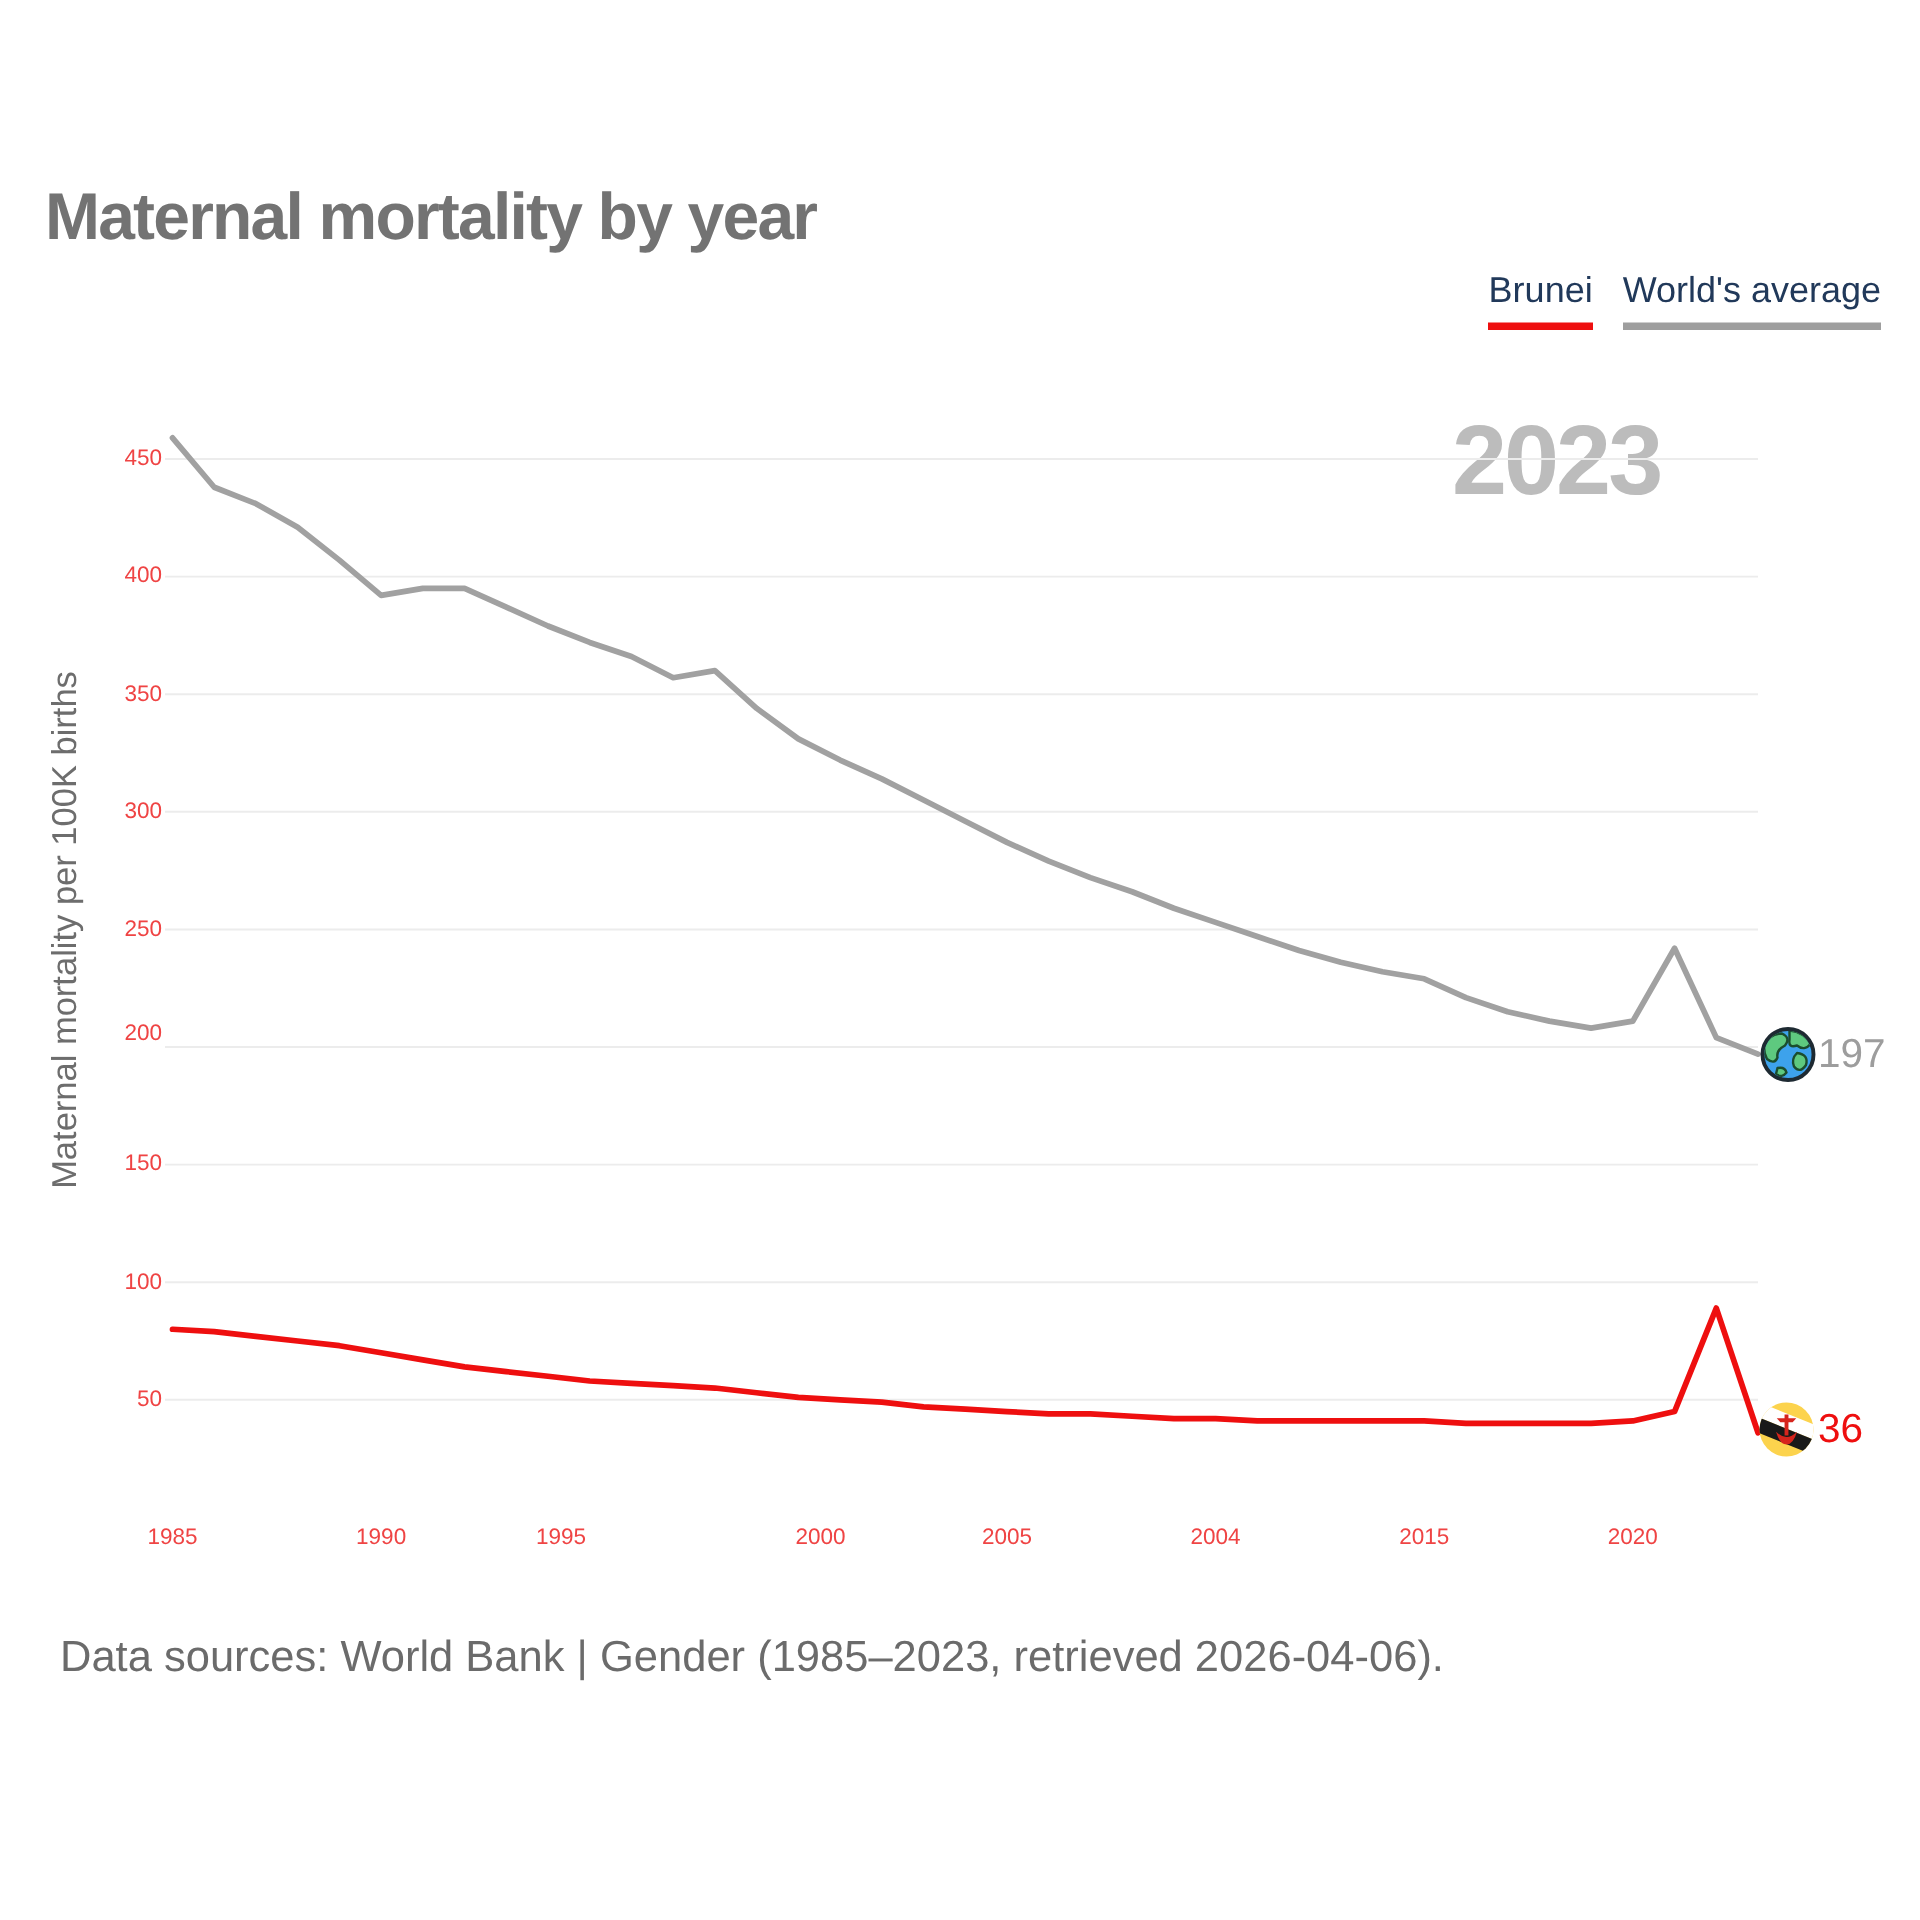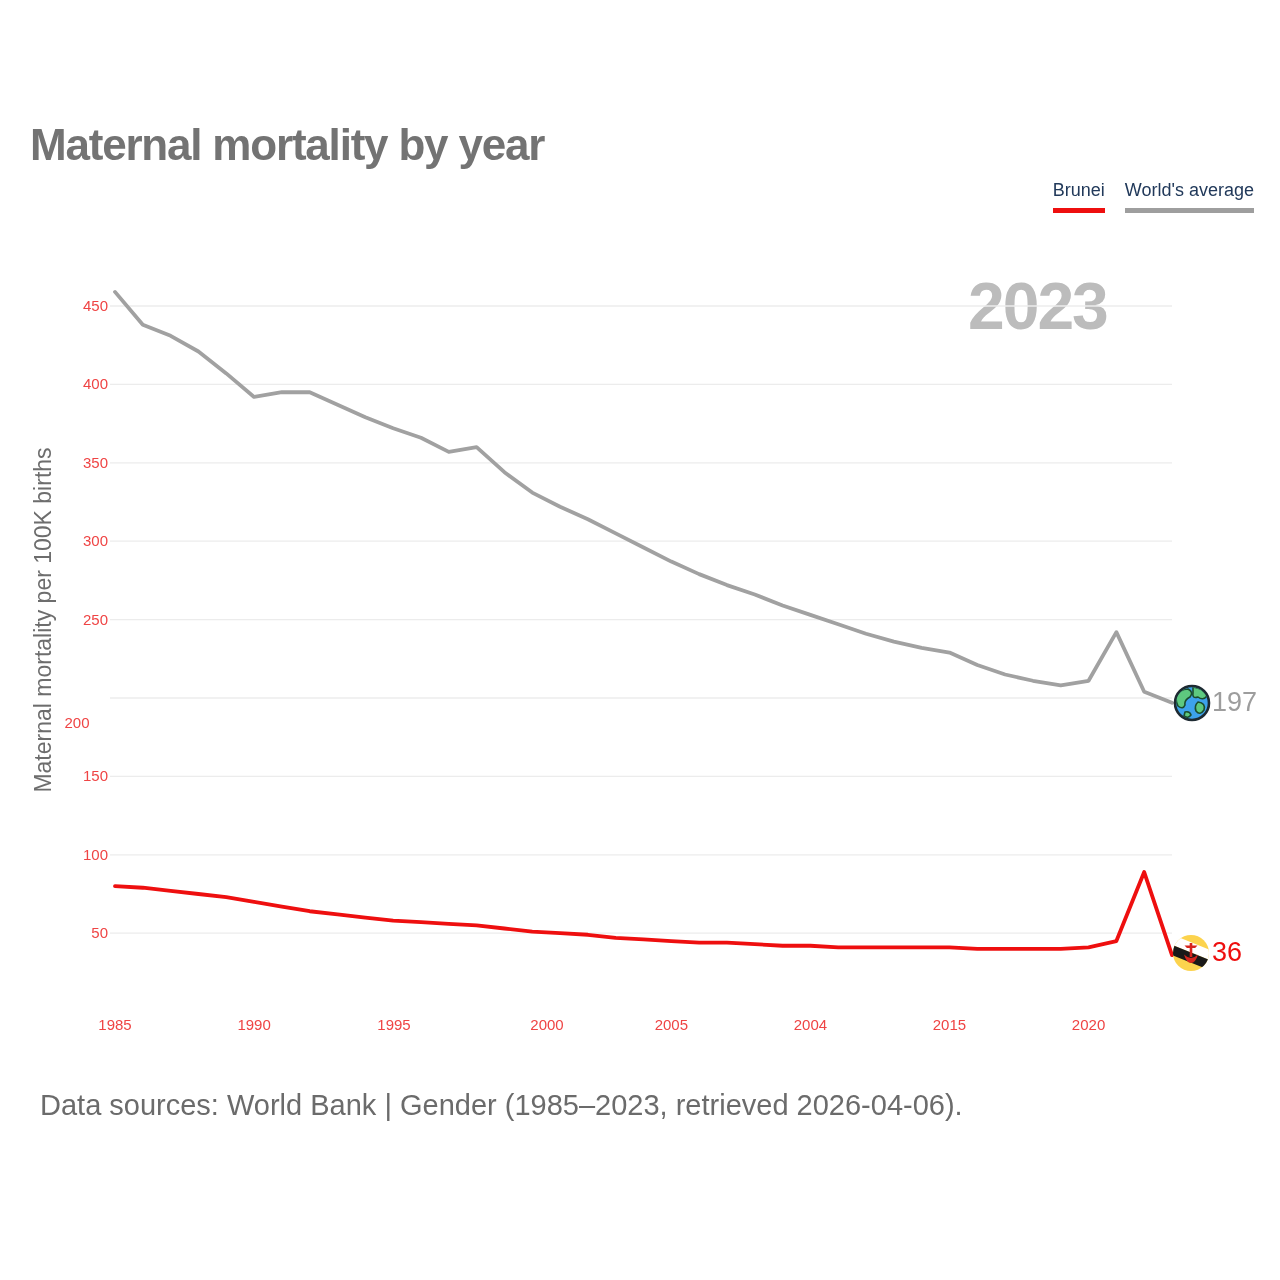--- a/index.html
+++ b/index.html
@@ -2,21 +2,21 @@
 <html><head>
 <meta charset="utf-8">
 <style>
   html,body{margin:0;padding:0;background:#ffffff;}
   body{width:1280px;height:1280px;position:relative;overflow:hidden;
        font-family:"Liberation Sans","DejaVu Sans",sans-serif;}
   #chart-root{position:absolute;inset:0;}
   .page-title{position:absolute;left:30px;top:104px;font-size:44px;font-weight:700;
       color:#737373;letter-spacing:-1.2px;white-space:nowrap;margin-top:16px;}
   .legend{position:absolute;right:26px;top:180px;display:flex;gap:20px;align-items:flex-end;}
-  .legend-item{font-size:18px;color:#21395a;padding-bottom:7px;border-bottom:5px solid transparent;
+  .legend-item{font-size:24px;color:#21395a;padding-bottom:7px;border-bottom:5px solid transparent;
       white-space:nowrap;cursor:pointer;}
   .legend-item.brunei{border-bottom-color:#ee0f0f;}
   .legend-item.world{border-bottom-color:#9e9e9e;}
   .watermark{position:absolute;left:968px;top:268px;font-size:66px;font-weight:700;
       color:#bcbcbc;letter-spacing:-2px;z-index:1;}
   #plot-svg{position:absolute;left:0;top:0;z-index:2;}
   .y-axis-title{position:absolute;left:43px;top:620px;transform:translate(-50%,-50%) rotate(-90deg);
       font-size:23px;color:#6d6d6d;white-space:nowrap;z-index:3;}
   .tick{position:absolute;font-size:15px;color:#ef4444;z-index:3;}
   .tick.x{width:120px;text-align:center;top:1016px;}
@@ -96,28 +96,28 @@
 
   <div class="end-value world">197</div>
   <div class="end-value brunei">36</div>
 
   <div class="footer">
     <div>Data sources: World Bank | Gender (1985–2023, retrieved 2026-04-06).</div>
   </div>
 
 <div class="tick x" style="left: 55px;">1985</div>
     <div class="tick x" style="left: 194.08px;">1990</div>
-    <div class="tick x" style="left: 334px; text-align: center;">1995</div>
+    <div class="tick x" style="left: 314px; text-align: center;">1995</div>
     <div class="tick x" style="left: 487px;">2000</div>
     <div class="tick x" style="left: 611.32px;">2005</div>
     <div class="tick x" style="left: 750.4px;">2004</div>
     <div class="tick x" style="left: 889.48px;">2015</div>
     <div class="tick x" style="left: 1028.56px;">2020</div>
     <div class="tick y" style="top: 292px;">450</div>
     <div class="tick y" style="top: 370.4px;">400</div>
     <div class="tick y" style="top: 448.8px;">350</div>
     <div class="tick y" style="top: 527.2px;">300</div>
     <div class="tick y" style="top: 605.6px;">250</div>
-    <div class="tick y" style="top: 709px; text-align: center;">200</div>
+    <div class="tick y" style="top: 675px;">200</div>
     <div class="tick y" style="top: 762.4px;">150</div>
     <div class="tick y" style="top: 840.8px;">100</div>
     <div class="tick y" style="top: 919.2px;">50</div>
   </div>
 
 </body></html>

